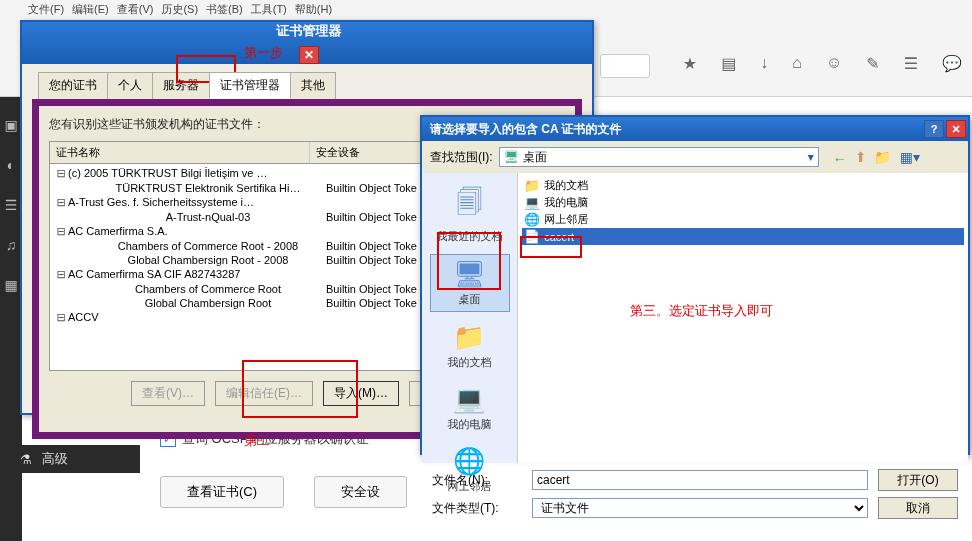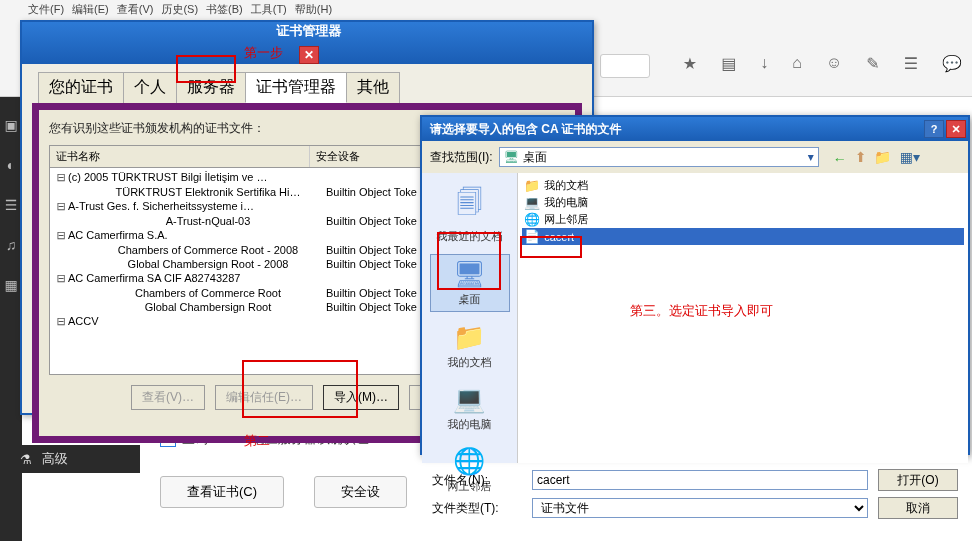--- a/index.html
+++ b/index.html
@@ -23,21 +23,21 @@
 .checkbox-row { display: flex; align-items: center; gap: 6px; color: #333; font-size: 13px; }
 .checkbox-row .chk { width: 16px; height: 16px; border: 1px solid #2a7de1; color: #2a7de1; display: flex; align-items: center; justify-content: center; font-size: 12px; }
 .settings-buttons { margin-top: 28px; display: flex; gap: 30px; }
 .settings-buttons button { padding: 6px 26px; border: 1px solid #bbb; background: #f7f7f7; border-radius: 3px; font-size: 13px; cursor: pointer; }
 
 
 .cert-win { position: absolute; left: 20px; top: 20px; width: 574px; height: 395px; border: 2px solid #1a5db4; background: #f0eee4; box-shadow: 2px 2px 6px rgba(0,0,0,.3); }
 .cert-title { height: 42px; background: linear-gradient(#2d7ad6, #1a5db4); color: #fff; display: flex; align-items: center; justify-content: space-between; padding: 0 4px 0 8px; font-size: 13px; font-weight: bold; flex-direction: column; }
 .close-x { width: 20px; height: 18px; background: #d44; color: #fff; display: flex; align-items: center; justify-content: center; font-size: 12px; border: 1px solid #a22; cursor: pointer; }
 .tabs { display: flex; margin: 8px 0 0 16px; }
-.tab { padding: 4px 10px; border: 1px solid #aaa; border-bottom: none; background: #ece9d8; font-size: 16px; cursor: pointer; margin-right: -1px; }
+.tab { padding: 4px 10px; border: 1px solid #aaa; border-bottom: none; background: #ece9d8; font-size: 12px; cursor: pointer; margin-right: -1px; }
 .tab.active { background: #fff; border-bottom: 1px solid #fff; position: relative; z-index: 2; }
 .cert-body { border: 7px solid #701a75; margin: 0 10px 10px 10px; padding: 10px; background: #ece9d8; height: 340px; }
 .cert-desc { font-size: 12px; margin-bottom: 8px; color: #222; }
 .cert-table { border: 1px solid #999; background: #fff; height: 230px; overflow: hidden; font-family: "Courier New", monospace; font-size: 11px; }
 .cert-header { display: flex; background: #ece9d8; border-bottom: 1px solid #999; }
 .cert-header div { padding: 3px 6px; border-right: 1px solid #ccc; }
 .ch1 { width: 260px; }
 .ch2 { flex: 1; }
 .cert-rows { padding: 2px 0; }
 .cert-row { display: flex; padding: 1px 4px; white-space: nowrap; }

